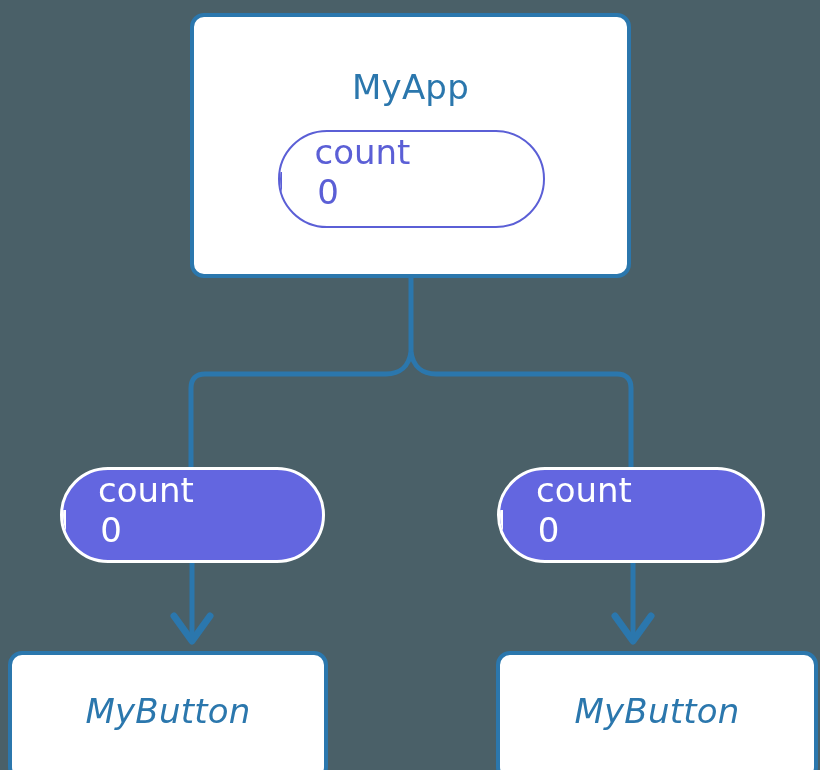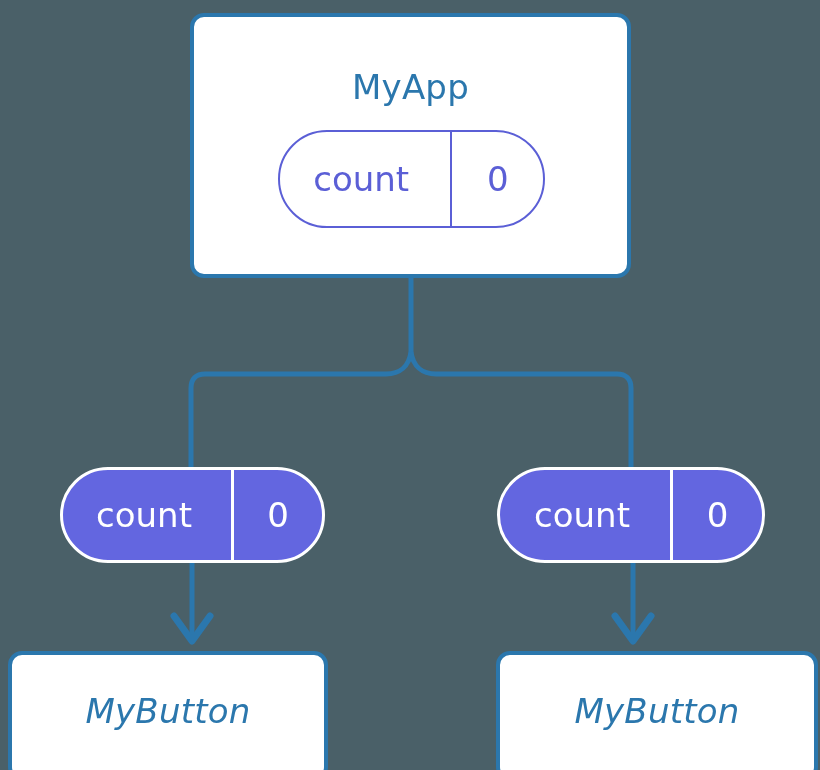--- a/index.html
+++ b/index.html
@@ -74,20 +74,21 @@
 
   
   .pill {
     position: absolute;
     display: flex;
     align-items: stretch;
     border-radius: 999px;
     box-sizing: border-box;
     z-index: 3;
     overflow: hidden;
+    flex-direction: column;
   }
   .pill .pill-key,
   .pill .pill-val {
     display: flex;
     align-items: center;
     justify-content: center;
     font-size: 34px;
     white-space: nowrap;
     box-sizing: border-box;
   }

